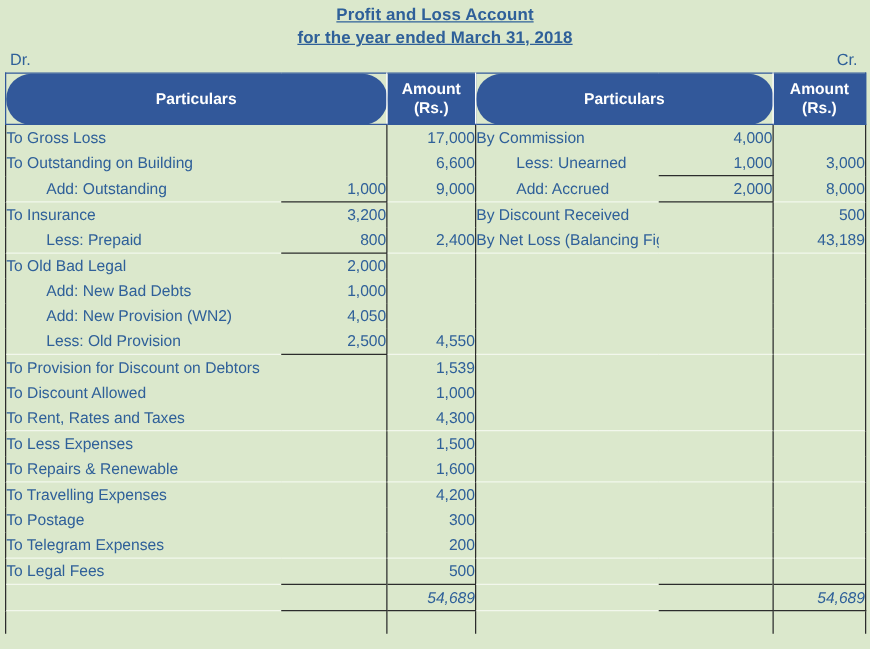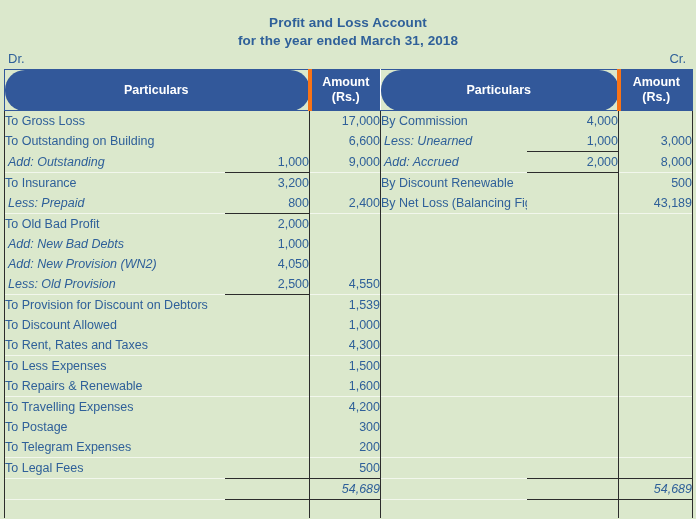--- a/index.html
+++ b/index.html
@@ -18,21 +18,22 @@
   .sheet {
     position: relative;
     width: 696px;
     height: 519px;
     box-sizing: border-box;
   }
 
   
   .title-block {
     text-align: center;
-    padding-top: 14px;
+    padding-top: 3px;
+    text-decoration: underline;
   }
   .title-line {
     font-size: 13.5px;
     font-weight: bold;
     color: #2f6099;
     line-height: 18px;
     letter-spacing: 0.1px;
   }
 
   
@@ -85,41 +86,41 @@
     height: 40px;
     text-align: center;
     border: 1px solid #32589a;
   }
   thead th.hdr-part {
     border-right: 1px solid #ffffff;
     border-left: 1px solid #ffffff;
     border-radius: 20px;
   }
   thead th.hdr-amt {
-    border-left: 4px solid #f97316;
+    border-left: 1px solid #f97316;
     border-right: 1px solid #ffffff;
     line-height: 15px;
   }
   thead th.first { border-left: 1px solid #32589a; }
   thead th.last  { border-right: 1px solid #32589a; }
 
   
   tbody td {
     height: 20px;
     font-size: 12.5px;
     color: #2f6099;
     background: #dbe8cc;
     white-space: nowrap;
     overflow: hidden;
   }
   td.part {
     text-align: left;
     padding-left: 6px;
   }
-  td.part.indent { padding-left: 3px; font-style: italic; }
+  td.part.indent { padding-left: 32px; }
   td.num {
     text-align: right;
     padding-right: 8px;
   }
   td.vl-right { border-right: 1px solid #2c2c2c; }
 
   
   .frame-left  { border-left: 1px solid #2c2c2c; }
   .frame-right { border-right: 1px solid #2c2c2c; }
 
@@ -202,34 +203,34 @@
           <td class="num ul vl-right">1,000</td>
           <td class="num vl-right">9,000</td>
           <td class="part indent">Add: Accrued</td>
           <td class="num ul vl-right">2,000</td>
           <td class="num frame-right">8,000</td>
         </tr>
         <tr class="gl">
           <td class="part frame-left">To Insurance</td>
           <td class="num vl-right">3,200</td>
           <td class="num vl-right"></td>
-          <td class="part">By Discount Renewable</td>
+          <td class="part">By Discount Received</td>
           <td class="num vl-right"></td>
           <td class="num frame-right">500</td>
         </tr>
         <tr>
           <td class="part frame-left indent">Less: Prepaid</td>
           <td class="num ul vl-right">800</td>
           <td class="num vl-right">2,400</td>
           <td class="part">By Net Loss (Balancing Figure)</td>
           <td class="num vl-right"></td>
           <td class="num frame-right">43,189</td>
         </tr>
         <tr class="gl">
-          <td class="part frame-left">To Old Bad Profit</td>
+          <td class="part frame-left">To Old Bad Legal</td>
           <td class="num vl-right">2,000</td>
           <td class="num vl-right"></td>
           <td class="part"></td>
           <td class="num vl-right"></td>
           <td class="num frame-right"></td>
         </tr>
         <tr>
           <td class="part frame-left indent">Add: New Bad Debts</td>
           <td class="num vl-right">1,000</td>
           <td class="num vl-right"></td>

